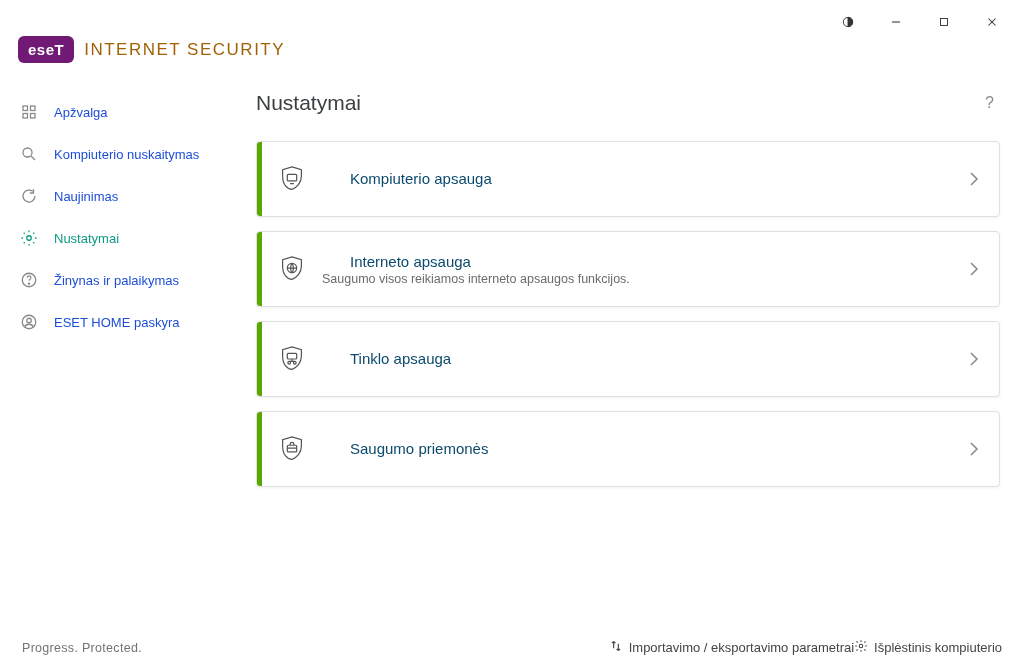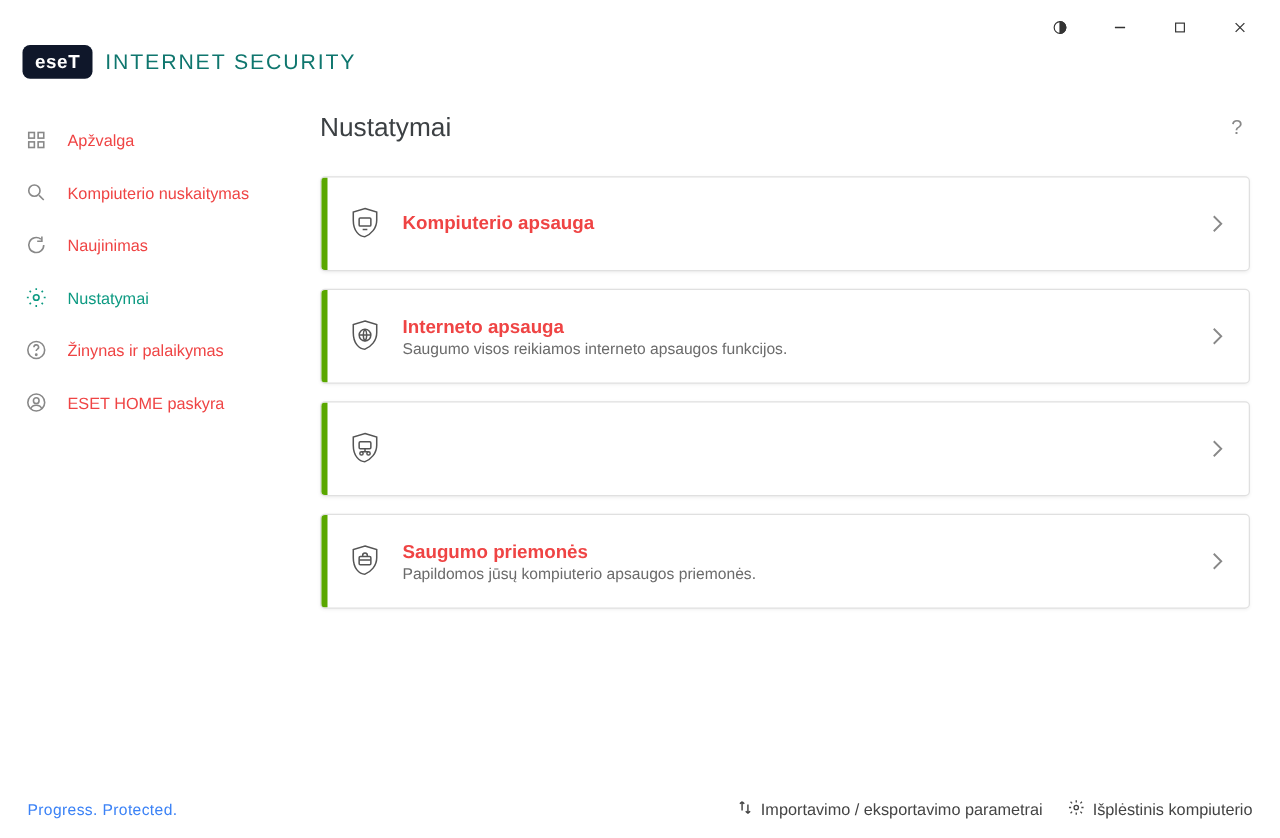--- a/index.html
+++ b/index.html
@@ -20,30 +20,30 @@
       height: 32px;
     }
     .window-controls svg { width: 14px; height: 14px; }
     .wc-btn { cursor: pointer; display: flex; align-items: center; justify-content: center; width: 24px; height: 24px; }
     .header {
       display: flex;
       align-items: center;
       padding: 4px 20px 16px 18px;
     }
     .logo-box {
-      background: #0f172a;
+      background: #701a75;
       color: #fff;
       font-weight: 700;
       font-size: 15px;
       padding: 5px 10px;
       border-radius: 6px;
       letter-spacing: 0.5px;
     }
     .product-name {
-      color: #0f766e;
+      color: #a16207;
       font-size: 17px;
       font-weight: 400;
       letter-spacing: 1.5px;
       margin-left: 10px;
     }
     .main-layout {
       display: flex;
       flex: 1;
       min-height: 0;
     }
@@ -52,21 +52,21 @@
       padding: 12px 0 0 0;
       display: flex;
       flex-direction: column;
     }
     .sidebar-item {
       display: flex;
       align-items: center;
       padding: 12px 16px 12px 20px;
       cursor: pointer;
       gap: 16px;
-      color: #ef4444;
+      color: #1d4ed8;
       font-size: 13px;
     }
     .sidebar-item .icon { width: 18px; height: 18px; display: flex; align-items: center; justify-content: center; }
     .sidebar-item.active { color: #0d9a82; }
     .sidebar-item.active .icon svg { stroke: #0d9a82; fill: none; }
     .main {
       flex: 1;
       padding: 12px 24px 0 16px;
       background: #fff;
       display: flex;
@@ -90,33 +90,33 @@
       cursor: pointer;
       background: #fff;
       box-shadow: 0 1px 3px rgba(0,0,0,0.06);
       overflow: hidden;
       height: 76px;
     }
     .card-stripe { width: 5px; background: #5aa700; align-self: stretch; }
     .card-icon { width: 60px; display: flex; align-items: center; justify-content: center; }
     .card-icon svg { width: 30px; height: 30px; }
     .card-body { flex: 1; padding: 18px 0; }
-    .card-title { font-size: 15px; color: #ef4444; font-weight: 700; margin-bottom: 2px; }
+    .card-title { font-size: 15px; color: #0c4a6e; font-weight: 400; margin-bottom: 2px; margin-left: 28px; }
     .card-subtitle { font-size: 12.5px; color: #6b6b6b; }
     .card-chevron { width: 50px; display: flex; align-items: center; justify-content: center; color: #888; }
     .footer {
       display: flex;
       justify-content: space-between;
       align-items: center;
       padding: 12px 22px 14px 22px;
       color: #666;
       font-size: 12.5px;
     }
-    .footer-left { color: #3b82f6; letter-spacing: 0.3px; }
-    .footer-right { display: flex; align-items: flex-end; gap: 20px; }
+    .footer-left { color: #737373; letter-spacing: 0.3px; }
+    .footer-right { display: flex; align-items: flex-end; }
     .footer-link { display: flex; align-items: center; gap: 6px; cursor: pointer; color: #444; font-size: 13px; }
   </style>
 </head>
 <body>
 
 <div class="window-controls">
   <div class="wc-btn">
     <svg viewBox="0 0 24 24" stroke="#333" stroke-width="1.6" fill="none">
         <circle cx="12" cy="12" r="8"></circle>
         <path d="M12 4 A8 8 0 0 1 12 20 Z" fill="#333"></path>
@@ -261,41 +261,41 @@
           <svg viewBox="0 0 32 32" stroke="#555" stroke-width="1.3" fill="none">
               <path d="M16 3l10 3v7c0 7-5 12-10 14C11 27 6 22 6 13V6l10-3z"></path>
               <rect x="11" y="10" width="10" height="6" rx="1"></rect>
               <circle cx="13" cy="20" r="1.4"></circle>
               <circle cx="19" cy="20" r="1.4"></circle>
               <line x1="16" y1="16" x2="16" y2="18"></line>
               <line x1="13" y1="18.6" x2="19" y2="18.6"></line>
             </svg>
         </div>
         <div class="card-body">
+          <div class="card-title">Tinklo apsauga</div>
         </div>
         <div class="card-chevron">
           <svg width="10" height="16" viewBox="0 0 10 16" stroke="#888" stroke-width="1.5" fill="none">
               <polyline points="2,2 8,8 2,14"></polyline>
             </svg>
         </div>
       </div>
 
       <div class="card">
         <div class="card-stripe"></div>
         <div class="card-icon">
           <svg viewBox="0 0 32 32" stroke="#555" stroke-width="1.3" fill="none">
               <path d="M16 3l10 3v7c0 7-5 12-10 14C11 27 6 22 6 13V6l10-3z"></path>
               <rect x="11" y="12" width="10" height="7" rx="1"></rect>
               <path d="M14 12v-1a2 2 0 0 1 4 0v1"></path>
               <line x1="11" y1="15" x2="21" y2="15"></line>
             </svg>
         </div>
         <div class="card-body">
           <div class="card-title">Saugumo priemonės</div>
-          <div class="card-subtitle">Papildomos jūsų kompiuterio apsaugos priemonės.</div>
         </div>
         <div class="card-chevron">
           <svg width="10" height="16" viewBox="0 0 10 16" stroke="#888" stroke-width="1.5" fill="none">
               <polyline points="2,2 8,8 2,14"></polyline>
             </svg>
         </div>
       </div>
     </div>
   </div>
 </div>

